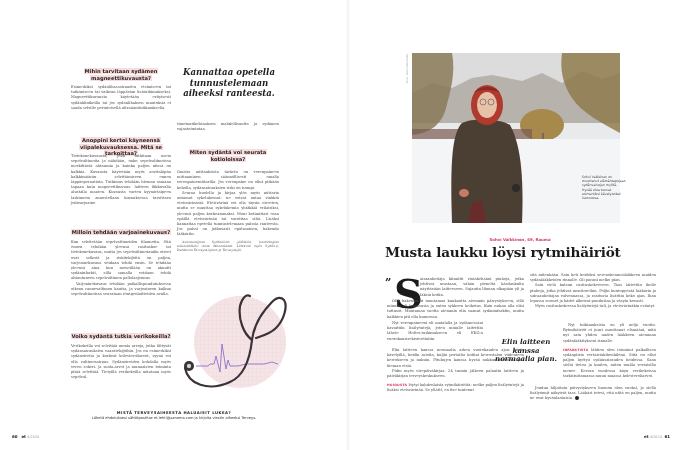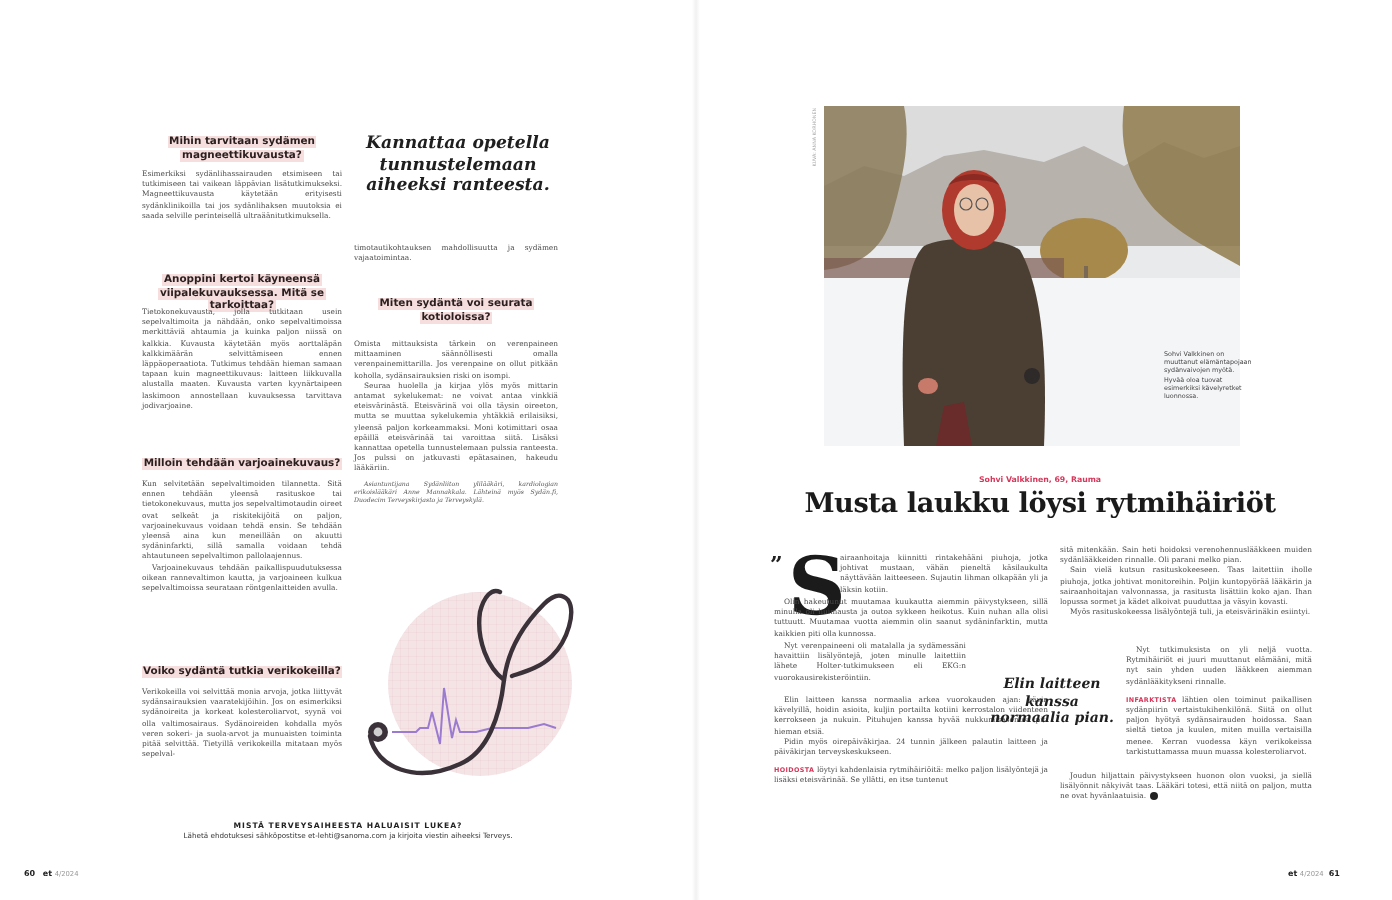--- a/index.html
+++ b/index.html
@@ -37,21 +37,21 @@
   .folio .issue { color: #999; font-size: 3.4px; }
 
   .photo { position: absolute; left: 412px; top: 53px; width: 208px; height: 170px; overflow: hidden; }
   .photo-credit { position: absolute; left: 406px; top: 54px; font-family: "DejaVu Sans", sans-serif; font-size: 2.4px;
     color: #aaa; writing-mode: vertical-rl; transform: rotate(180deg); }
   .caption { position: absolute; left: 582px; top: 175px; width: 46px; font-family: "DejaVu Sans", sans-serif;
     font-size: 3.2px; line-height: 4.2px; color: #444; }
 
   .byline { position: absolute; left: 385px; top: 237px; width: 270px; text-align: center;
     font-family: "DejaVu Sans", sans-serif; font-weight: bold; font-size: 3.9px; color: #d6375a; }
-  .headline { position: absolute; left: 385px; top: 244px; width: 270px; text-align: center;
+  .headline { position: absolute; left: 385px; top: 244px; width: 270px; text-align: left;
     font-family: "DejaVu Serif", serif; font-weight: bold; font-size: 13.6px; line-height: 16px; color: #1b1b1b; letter-spacing: -0.2px; }
 
   .quote-mark { position: absolute; left: 385px; top: 276px; font-family: "DejaVu Serif", serif; font-weight: bold;
     font-size: 11px; color: #222; }
   .dropcap { position: absolute; left: 394px; top: 276px; font-family: "DejaVu Serif", serif; font-weight: bold;
     font-size: 40px; line-height: 36px; color: #1b1b1b; }
   .lead { color: #d6375a; font-family: "DejaVu Sans", sans-serif; font-size: 3.2px; font-weight: bold; letter-spacing: 0.2px; }
   .endmark { display: inline-block; width: 4px; height: 4px; border-radius: 50%; background: #222; vertical-align: middle; margin-left: 1px; }
 </style>
 </head>

